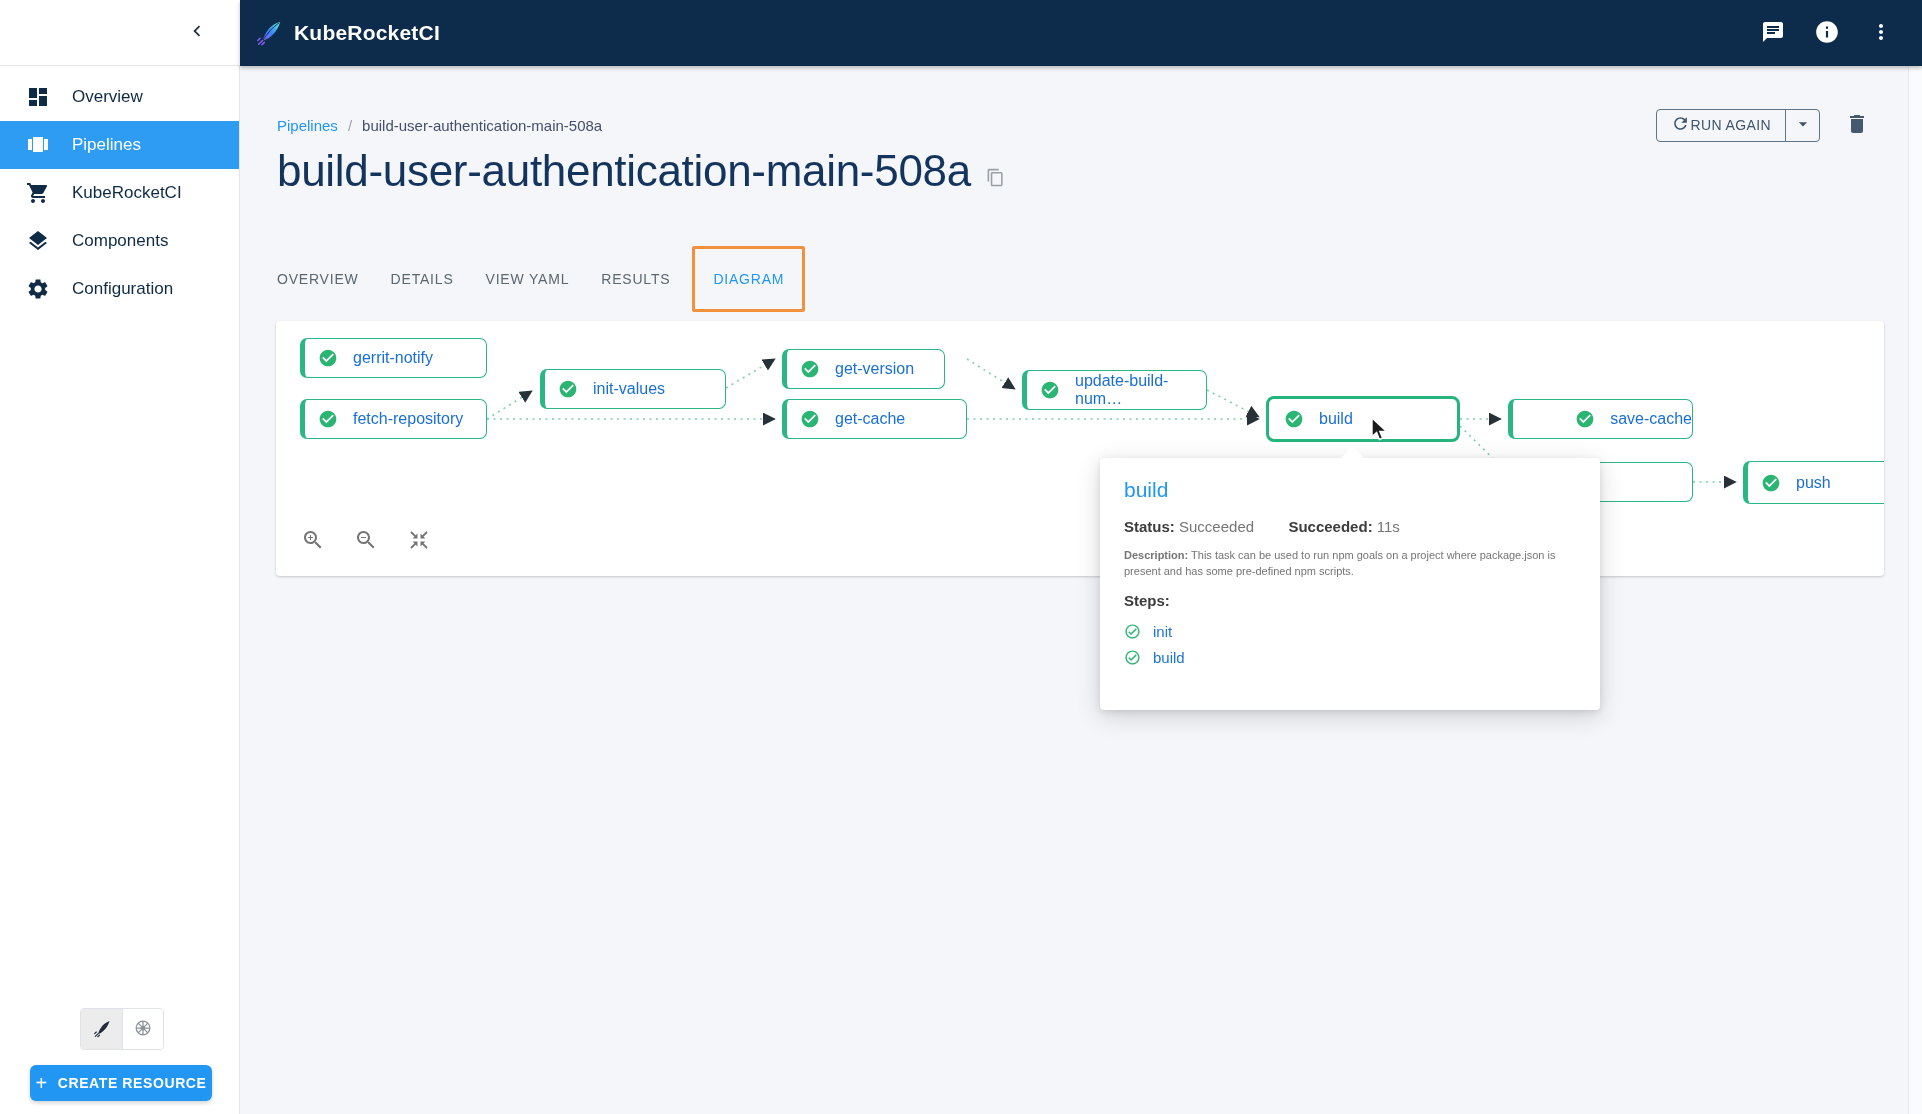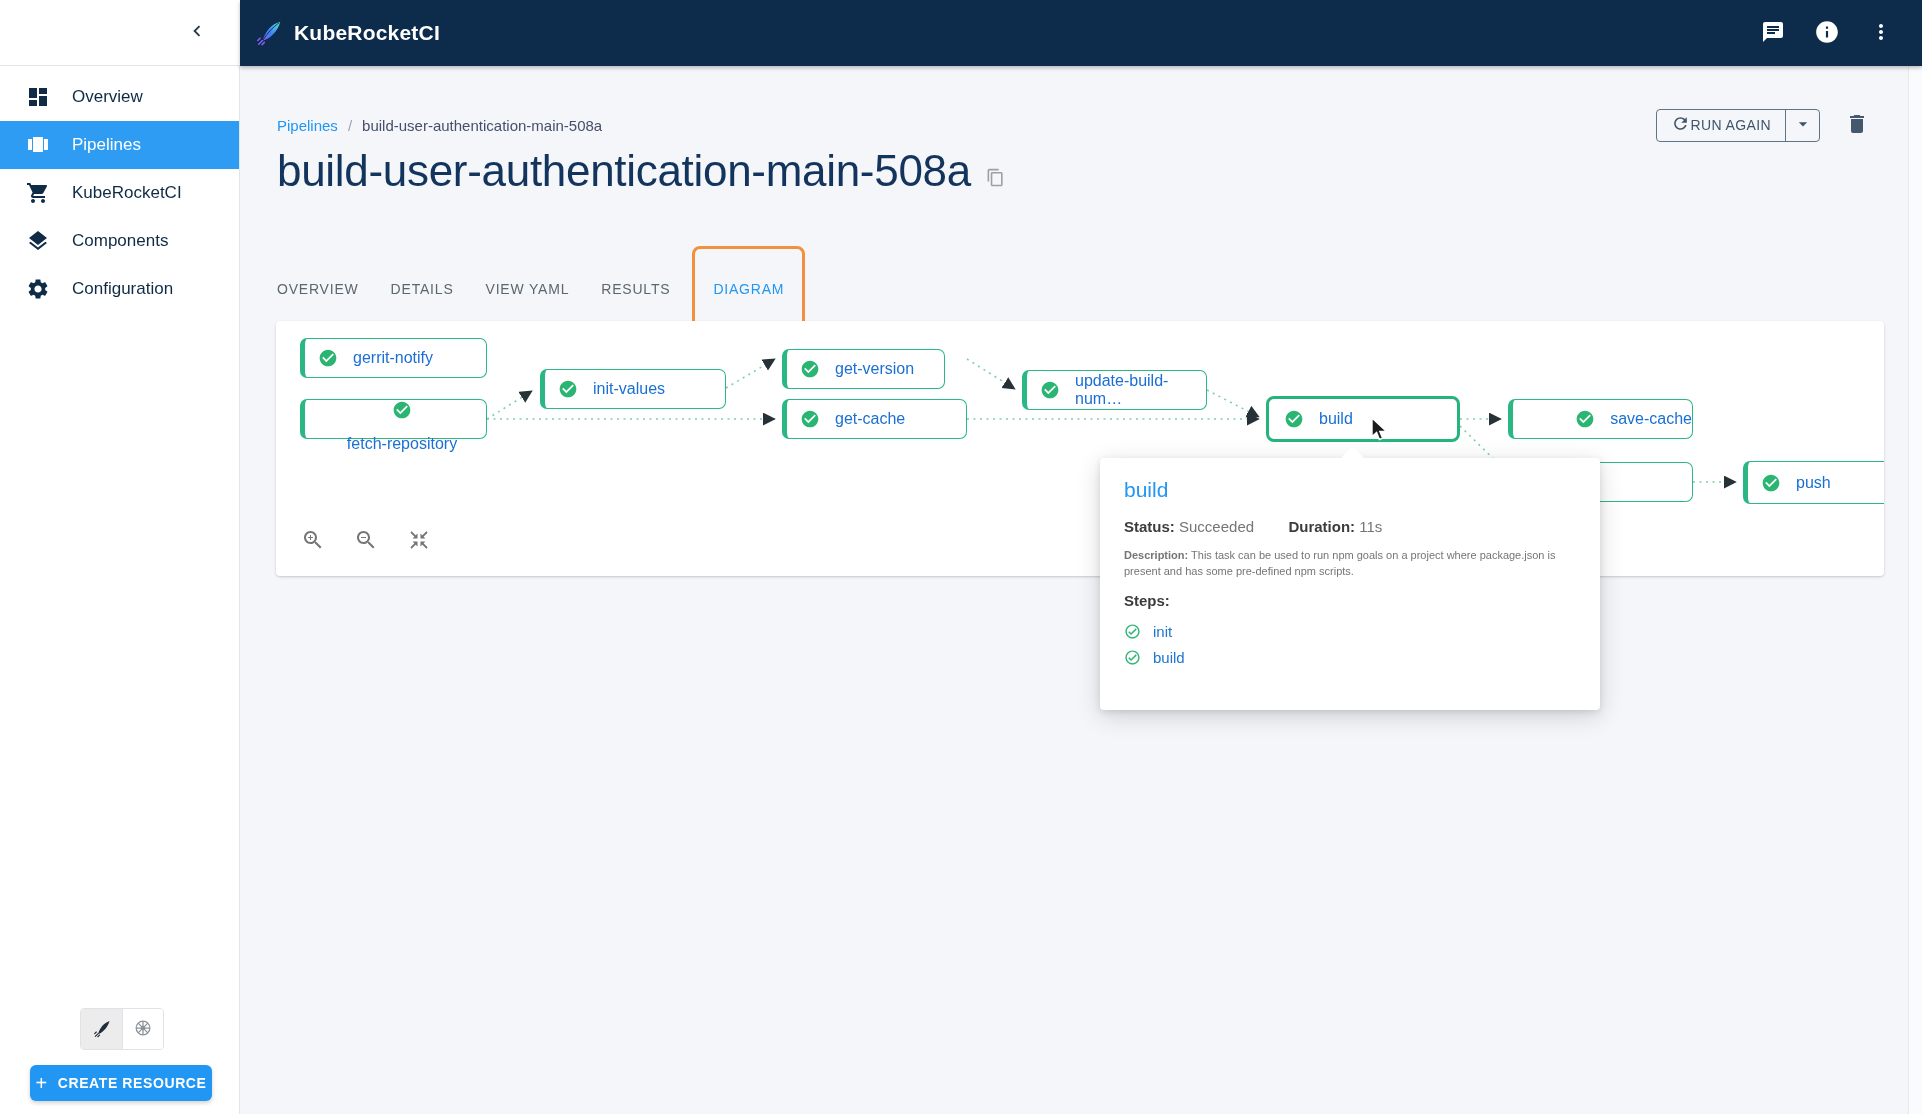--- a/index.html
+++ b/index.html
@@ -47,21 +47,21 @@
   .caret-btn { width:34px; border:none; border-left:1px solid #5f7486; background:transparent; color:#3e556b; display:flex; align-items:center; justify-content:center; cursor:pointer; }
   .trash-btn { width:30px; height:30px; border:none; background:transparent; color:#44596e; cursor:pointer; display:flex; align-items:center; justify-content:center; }
 
   .page-title-row { position:absolute; left:37px; top:80px; display:flex; align-items:flex-start; gap:14px; }
   .page-title { font-size:44px; font-weight:400; color:#13345c; letter-spacing:-.3px; }
   .copy-btn { margin-top:22px; border:none; background:transparent; color:#9aa0a8; cursor:pointer; width:22px; height:22px; display:flex; align-items:center; justify-content:center; }
 
   .tabs { position:absolute; left:21px; top:180px; display:flex; align-items:center; }
   .tab { border:none; background:transparent; padding:14px 16px; font-size:14px; font-weight:500; letter-spacing:.8px; color:#5b6770; cursor:pointer; font-family:inherit; }
   .tab.active { color:#2196f3; }
-  .hl-box { border:3px solid #f2913d; border-radius:8px; margin-left:6px; padding:18px 2px; display:flex; }
+  .hl-box { border:3px solid #f2913d; border-radius:2px; margin-left:6px; padding:8px 2px; display:flex; }
 
   
   .panel { position:absolute; left:36px; top:255px; width:1608px; height:255px; background:#ffffff; border-radius:4px; box-shadow:0 1px 3px rgba(0,0,0,.12), 0 1px 2px rgba(0,0,0,.08); overflow:hidden; }
   .edges { position:absolute; inset:0; }
   .node { position:absolute; display:flex; align-items:center; background:#ffffff; border:1.5px solid #2bb784; border-left:5px solid #2bb784; border-radius:7px; padding-left:13px; gap:15px; cursor:pointer; }
   .node .nchk { width:20px; height:20px; color:#2bb573; display:flex; }
   .node .nlabel { font-size:16px; font-weight:500; color:#1a6fd4; }
   .node.hovered { border:3px solid #26b47e; border-radius:8px; padding-left:15px; }
   .node.stub { padding-left:0; }
   .zoomctl { position:absolute; left:24px; bottom:22px; display:flex; gap:27px; }
@@ -284,21 +284,21 @@
         </svg>
       <div id="nodes">
           <div class="node" style="left: 24px; top: 17px; width: 187px; height: 40px;">
             <span class="nchk">
               <svg width="20" height="20" viewBox="0 0 24 24" fill="currentColor">
                 <path d="M12 2C6.48 2 2 6.48 2 12s4.48 10 10 10 10-4.48 10-10S17.52 2 12 2zm-2 15l-5-5 1.41-1.41L10 14.17l7.59-7.59L19 8l-9 9z"></path>
               </svg>
             </span>
             <span class="nlabel">gerrit-notify</span>
           </div>
-          <div class="node" style="left: 24px; top: 78px; width: 187px; height: 40px; flex-direction: column;">
+          <div class="node" style="left: 24px; top: 78px; width: 187px; height: 40px;">
             <span class="nchk">
               <svg width="20" height="20" viewBox="0 0 24 24" fill="currentColor">
                 <path d="M12 2C6.48 2 2 6.48 2 12s4.48 10 10 10 10-4.48 10-10S17.52 2 12 2zm-2 15l-5-5 1.41-1.41L10 14.17l7.59-7.59L19 8l-9 9z"></path>
               </svg>
             </span>
             <span class="nlabel">fetch-repository</span>
           </div>
           <div class="node" style="left: 264px; top: 48px; width: 186px; height: 40px;">
             <span class="nchk">
               <svg width="20" height="20" viewBox="0 0 24 24" fill="currentColor">
@@ -385,21 +385,21 @@
     </section>
 
   </main>
 
   <div class="tooltip">
     <div class="tt-title">build</div>
     <div class="tt-row">
       <b>Status:</b>
       <span>Succeeded</span>
       <span class="tt-gap"></span>
-      <b>Duration:</b>
+      <b>Succeeded:</b>
       <span>11s</span>
     </div>
     <div class="tt-desc">
       <b>Description:</b>
       <span>This task can be used to run npm goals on a project where package.json is present and has some pre-defined npm scripts.</span>
     </div>
     <div class="tt-steps-label">Steps:</div>
     <div id="tt-steps">
         <div class="tt-step">
           <span class="st-ic">

